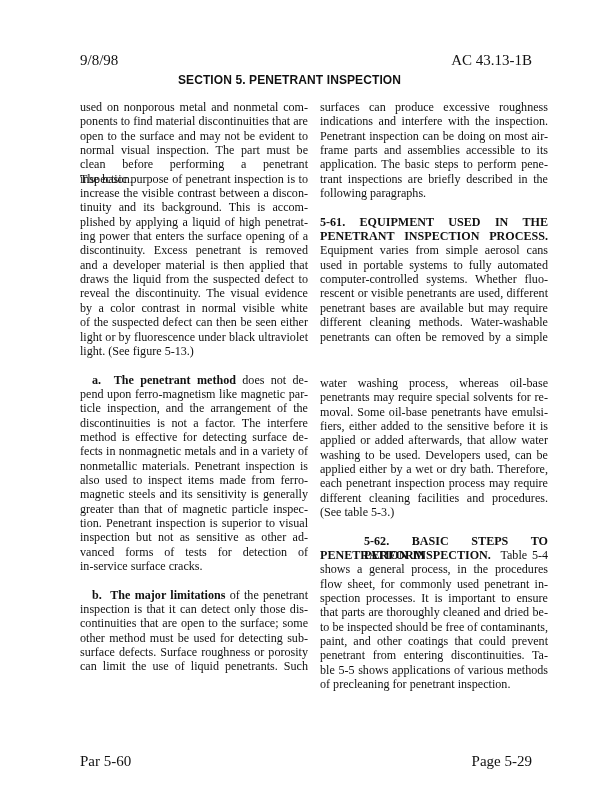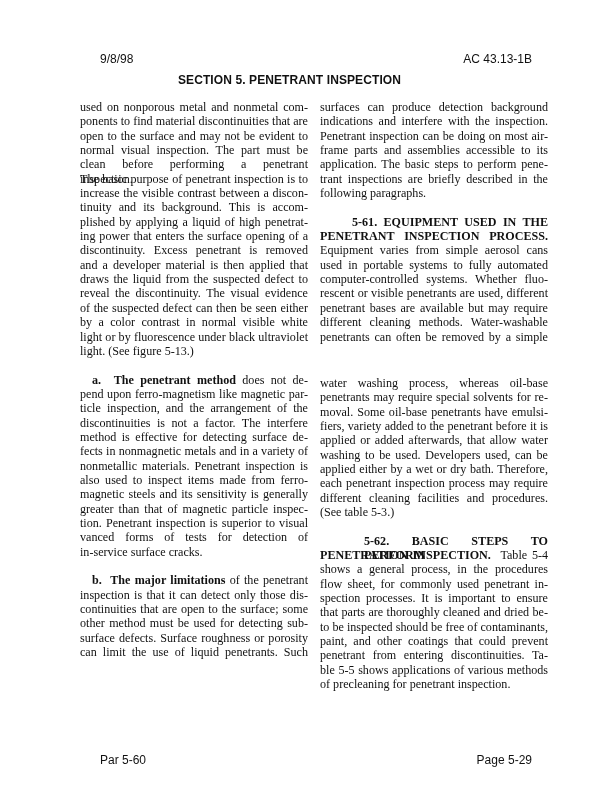--- a/index.html
+++ b/index.html
@@ -1,17 +1,17 @@
 <!DOCTYPE html>
 <html><head>
   <meta charset="utf-8">
   <style>
     html, body { margin: 0; padding: 0; background: #ffffff; }
     body { width: 612px; height: 792px; position: relative; overflow: hidden; color: #111; }
-    .hdr { position: absolute; font-family: Liberation Sans, sans-serif; font-size: 12px; color: #111; margin-left: 20px; }
+    .hdr { position: absolute; font-family: Liberation Serif, serif; font-size: 15px; color: #111; }
     .title { position: absolute; left: 0; width: 579px; top: 73px; text-align: center;
              font-family: "Liberation Sans", sans-serif; font-weight: bold; font-size: 12px; letter-spacing: 0.1px; }
     .col { position: absolute; font-family: "Liberation Serif", serif; font-size: 12.1px; line-height: 14.35px; }
     .col.left { left: 80px; top: 100px; width: 228px; }
     .col.right { left: 320px; top: 100px; width: 228px; }
     .ln { display: block; text-align: justify; text-align-last: justify; white-space: nowrap; height: 14.35px; overflow: visible; }
     .ln.last { text-align-last: left; }
     .ln span { white-space: normal; }
     .gap { display: block; height: 14.35px; }
     b { font-weight: bold; }
@@ -34,76 +34,77 @@
       <div class="ln" style="white-space: normal; text-align: justify; text-align-last: justify;"><span>clean before performing a penetrant inspection.</span></div>
       <div class="ln" style="white-space: normal; text-align: justify; text-align-last: justify;"><span>The basic purpose of penetrant inspection is to</span></div>
       <div class="ln" style="white-space: normal; text-align: justify; text-align-last: justify;"><span>increase the visible contrast between a discon-</span></div>
       <div class="ln" style="white-space: normal; text-align: justify; text-align-last: justify;"><span>tinuity and its background.  This is accom-</span></div>
       <div class="ln" style="white-space: normal; text-align: justify; text-align-last: justify;"><span>plished by applying a liquid of high penetrat-</span></div>
       <div class="ln" style="white-space: normal; text-align: justify; text-align-last: justify;"><span>ing power that enters the surface opening of a</span></div>
       <div class="ln" style="white-space: normal; text-align: justify; text-align-last: justify;"><span>discontinuity.  Excess penetrant is removed</span></div>
       <div class="ln" style="white-space: normal; text-align: justify; text-align-last: justify;"><span>and a developer material is then applied that</span></div>
       <div class="ln" style="white-space: normal; text-align: justify; text-align-last: justify;"><span>draws the liquid from the suspected defect to</span></div>
       <div class="ln" style="white-space: normal; text-align: justify; text-align-last: justify;"><span>reveal the discontinuity.  The visual evidence</span></div>
+      <div class="ln" style="white-space: normal; text-align: justify; text-align-last: justify;"><span>by a color contrast in normal visible white</span></div>
       <div class="ln" style="white-space: normal; text-align: justify; text-align-last: justify;"><span>of the suspected defect can then be seen either</span></div>
-      <div class="ln" style="white-space: normal; text-align: justify; text-align-last: justify;"><span>by a color contrast in normal visible white</span></div>
       <div class="ln" style="white-space: normal; text-align: justify; text-align-last: justify;"><span>light or by fluorescence under black ultraviolet</span></div>
       <div class="ln last" style="white-space: nowrap; text-align: left;"><span>light.  (See figure 5-13.)</span></div>
     </div>
     <div class="gap"></div>
     <div>
       <div class="ln" style="white-space: normal; text-align: justify; text-align-last: justify;"><span class="ind"></span><b>a.</b>&nbsp;&nbsp;<b>The penetrant method</b> <span>does not de-</span></div>
       <div class="ln" style="white-space: normal; text-align: justify; text-align-last: justify;"><span>pend upon ferro-magnetism like magnetic par-</span></div>
       <div class="ln" style="white-space: normal; text-align: justify; text-align-last: justify;"><span>ticle inspection, and the arrangement of the</span></div>
       <div class="ln" style="white-space: normal; text-align: justify; text-align-last: justify;"><span>discontinuities is not a factor.  The interfere</span></div>
       <div class="ln" style="white-space: normal; text-align: justify; text-align-last: justify;"><span>method is effective for detecting surface de-</span></div>
       <div class="ln" style="white-space: normal; text-align: justify; text-align-last: justify;"><span>fects in nonmagnetic metals and in a variety of</span></div>
       <div class="ln" style="white-space: normal; text-align: justify; text-align-last: justify;"><span>nonmetallic materials.  Penetrant inspection is</span></div>
       <div class="ln" style="white-space: normal; text-align: justify; text-align-last: justify;"><span>also used to inspect items made from ferro-</span></div>
       <div class="ln" style="white-space: normal; text-align: justify; text-align-last: justify;"><span>magnetic steels and its sensitivity is generally</span></div>
       <div class="ln" style="white-space: normal; text-align: justify; text-align-last: justify;"><span>greater than that of magnetic particle inspec-</span></div>
       <div class="ln" style="white-space: normal; text-align: justify; text-align-last: justify;"><span>tion.  Penetrant inspection is superior to visual</span></div>
+      <div class="ln" style="white-space: normal; text-align: justify; text-align-last: justify;"><span>inspection but not as sensitive as other ad-</span></div>
       <div class="ln" style="white-space: normal; text-align: justify; text-align-last: justify;"><span>vanced forms of tests for detection of</span></div>
       <div class="ln last" style="white-space: nowrap; text-align: left;"><span>in-service surface cracks.</span></div>
     </div>
     <div class="gap"></div>
     <div>
       <div class="ln" style="white-space: normal; text-align: justify; text-align-last: justify;"><span class="ind"></span><b>b.</b>&nbsp;&nbsp;<b>The major limitations</b> <span>of the penetrant</span></div>
       <div class="ln" style="white-space: normal; text-align: justify; text-align-last: justify;"><span>inspection is that it can detect only those dis-</span></div>
       <div class="ln" style="white-space: normal; text-align: justify; text-align-last: justify;"><span>continuities that are open to the surface; some</span></div>
       <div class="ln" style="white-space: normal; text-align: justify; text-align-last: justify;"><span>other method must be used for detecting sub-</span></div>
       <div class="ln" style="white-space: normal; text-align: justify; text-align-last: justify;"><span>surface defects.  Surface roughness or porosity</span></div>
       <div class="ln" style="white-space: normal; text-align: justify; text-align-last: justify;"><span>can limit the use of liquid penetrants.  Such</span></div>
     </div>
   </div>
 <div class="col right" id="rightcol">
     <div>
-      <div class="ln" style="white-space: normal; text-align: justify; text-align-last: justify;"><span>surfaces can produce detection background</span></div>
+      <div class="ln" style="white-space: normal; text-align: justify; text-align-last: justify;"><span>surfaces can produce excessive roughness</span></div>
       <div class="ln" style="white-space: normal; text-align: justify; text-align-last: justify;"><span>indications and interfere with the inspection.</span></div>
       <div class="ln" style="white-space: normal; text-align: justify; text-align-last: justify;"><span>Penetrant inspection can be doing on most air-</span></div>
       <div class="ln" style="white-space: normal; text-align: justify; text-align-last: justify;"><span>frame parts and assemblies accessible to its</span></div>
       <div class="ln" style="white-space: normal; text-align: justify; text-align-last: justify;"><span>application.  The basic steps to perform pene-</span></div>
       <div class="ln" style="white-space: normal; text-align: justify; text-align-last: justify;"><span>trant inspections are briefly described in the</span></div>
       <div class="ln last" style="white-space: nowrap; text-align: left;"><span>following paragraphs.</span></div>
     </div>
     <div class="gap"></div>
     <div>
-      <div class="ln" style="white-space: normal; text-align: justify; text-align-last: justify; margin-left: 32px;"><b>5-61.  EQUIPMENT  USED  IN  THE</b></div>
+      <div class="ln" style="white-space: normal; text-align: justify; text-align-last: justify;"><b>5-61.  EQUIPMENT  USED  IN  THE</b></div>
       <div class="ln" style="white-space: normal; text-align: justify; text-align-last: justify;"><b>PENETRANT INSPECTION PROCESS.</b></div>
       <div class="ln" style="white-space: normal; text-align: justify; text-align-last: justify;"><span>Equipment varies from simple aerosol cans</span></div>
       <div class="ln" style="white-space: normal; text-align: justify; text-align-last: justify;"><span>used in portable systems to fully automated</span></div>
       <div class="ln" style="white-space: normal; text-align: justify; text-align-last: justify;"><span>computer-controlled systems.  Whether fluo-</span></div>
       <div class="ln" style="white-space: normal; text-align: justify; text-align-last: justify;"><span>rescent or visible penetrants are used, different</span></div>
       <div class="ln" style="white-space: normal; text-align: justify; text-align-last: justify;"><span>penetrant bases are available but may require</span></div>
       <div class="ln" style="white-space: normal; text-align: justify; text-align-last: justify;"><span>different cleaning methods.  Water-washable</span></div>
       <div class="ln" style="white-space: normal; text-align: justify; text-align-last: justify;"><span>penetrants can often be removed by a simple</span></div>
       <div class="ln" style="white-space: normal; text-align: justify; text-align-last: justify; margin-top: 32px;"><span>water washing process, whereas oil-base</span></div>
       <div class="ln" style="white-space: normal; text-align: justify; text-align-last: justify;"><span>penetrants may require special solvents for re-</span></div>
       <div class="ln" style="white-space: normal; text-align: justify; text-align-last: justify;"><span>moval.  Some oil-base penetrants have emulsi-</span></div>
-      <div class="ln" style="white-space: normal; text-align: justify; text-align-last: justify;"><span>fiers, variety added to the penetrant before it is</span></div>
+      <div class="ln" style="white-space: normal; text-align: justify; text-align-last: justify;"><span>fiers, either added to the sensitive before it is</span></div>
       <div class="ln" style="white-space: normal; text-align: justify; text-align-last: justify;"><span>applied or added afterwards, that allow water</span></div>
       <div class="ln" style="white-space: normal; text-align: justify; text-align-last: justify;"><span>washing to be used.  Developers used, can be</span></div>
       <div class="ln" style="white-space: normal; text-align: justify; text-align-last: justify;"><span>applied either by a wet or dry bath.  Therefore,</span></div>
       <div class="ln" style="white-space: normal; text-align: justify; text-align-last: justify;"><span>each penetrant inspection process may require</span></div>
       <div class="ln" style="white-space: normal; text-align: justify; text-align-last: justify;"><span>different cleaning facilities and procedures.</span></div>
       <div class="ln last" style="white-space: nowrap; text-align: left;"><span>(See table 5-3.)</span></div>
     </div>
     <div class="gap"></div>
     <div>
       <div class="ln" style="white-space: normal; text-align: justify; text-align-last: justify; padding-left: 44px;"><b>5-62.  BASIC  STEPS  TO  PERFORM</b></div>

